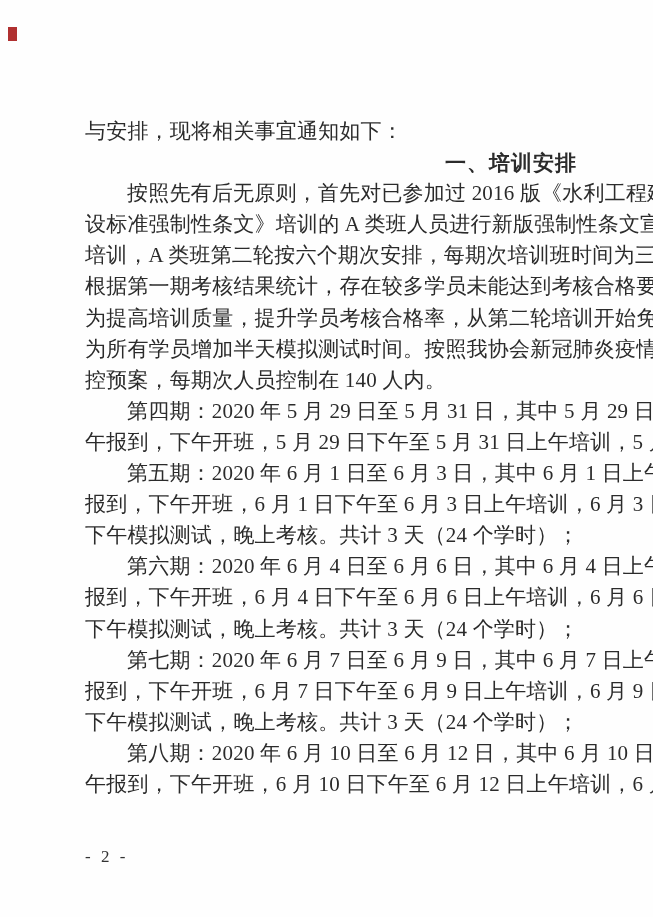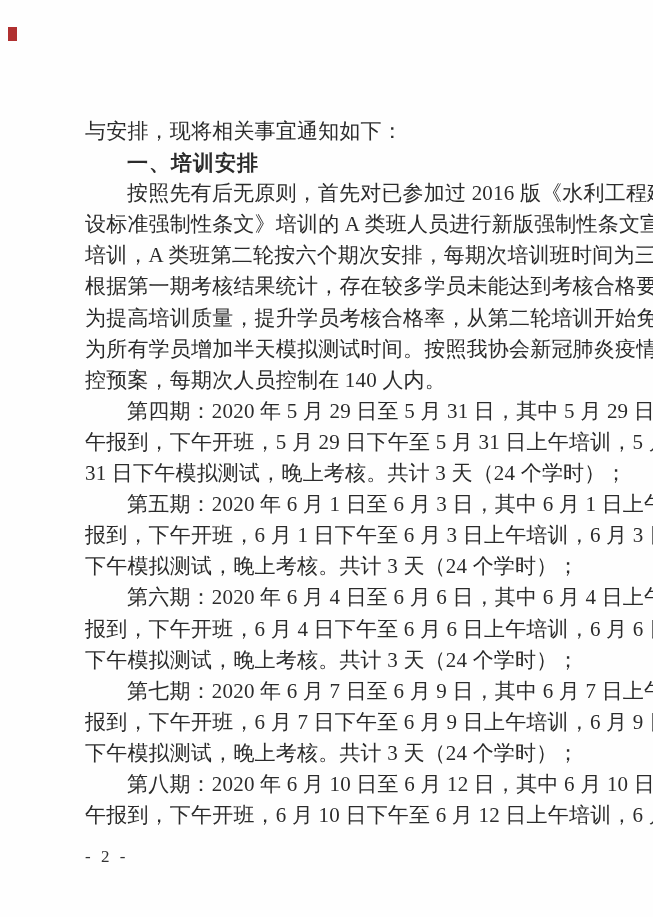--- a/index.html
+++ b/index.html
@@ -31,20 +31,21 @@
     font-size: 21px;
     color: #2b2b2b;
     letter-spacing: 0.2px;
     white-space: nowrap;
   }
   .line.indent { padding-left: 42px; }
   .line.bold {
     font-weight: bold;
     font-family: "Liberation Sans", "DejaVu Sans", sans-serif;
     letter-spacing: 1px;
+    text-align: right;
   }
   .page-number {
     position: absolute;
     left: 85px; top: 845px;
     font-size: 17px;
     line-height: 24px;
     color: #333333;
     letter-spacing: 3px;
   }
 </style>
@@ -58,21 +59,20 @@
       <div class="line indent bold">一、培训安排</div>
       <div class="line indent">按照先有后无原则，首先对已参加过 2016 版《水利工程建</div>
       <div class="line">设标准强制性条文》培训的 A 类班人员进行新版强制性条文宣贯</div>
       <div class="line">培训，A 类班第二轮按六个期次安排，每期次培训班时间为三天。</div>
       <div class="line">根据第一期考核结果统计，存在较多学员未能达到考核合格要求。</div>
       <div class="line">为提高培训质量，提升学员考核合格率，从第二轮培训开始免费</div>
       <div class="line">为所有学员增加半天模拟测试时间。按照我协会新冠肺炎疫情防</div>
       <div class="line">控预案，每期次人员控制在 140 人内。</div>
       <div class="line indent">第四期：2020 年 5 月 29 日至 5 月 31 日，其中 5 月 29 日上</div>
       <div class="line">午报到，下午开班，5 月 29 日下午至 5 月 31 日上午培训，5 月</div>
-      <div class="line">31 日下午模拟测试，晚上考核。共计 3 天（24 个学时）；</div>
       <div class="line indent">第五期：2020 年 6 月 1 日至 6 月 3 日，其中 6 月 1 日上午</div>
       <div class="line">报到，下午开班，6 月 1 日下午至 6 月 3 日上午培训，6 月 3 日</div>
       <div class="line">下午模拟测试，晚上考核。共计 3 天（24 个学时）；</div>
       <div class="line indent">第六期：2020 年 6 月 4 日至 6 月 6 日，其中 6 月 4 日上午</div>
       <div class="line">报到，下午开班，6 月 4 日下午至 6 月 6 日上午培训，6 月 6 日</div>
       <div class="line">下午模拟测试，晚上考核。共计 3 天（24 个学时）；</div>
       <div class="line indent">第七期：2020 年 6 月 7 日至 6 月 9 日，其中 6 月 7 日上午</div>
       <div class="line">报到，下午开班，6 月 7 日下午至 6 月 9 日上午培训，6 月 9 日</div>
       <div class="line">下午模拟测试，晚上考核。共计 3 天（24 个学时）；</div>
       <div class="line indent">第八期：2020 年 6 月 10 日至 6 月 12 日，其中 6 月 10 日上</div>

